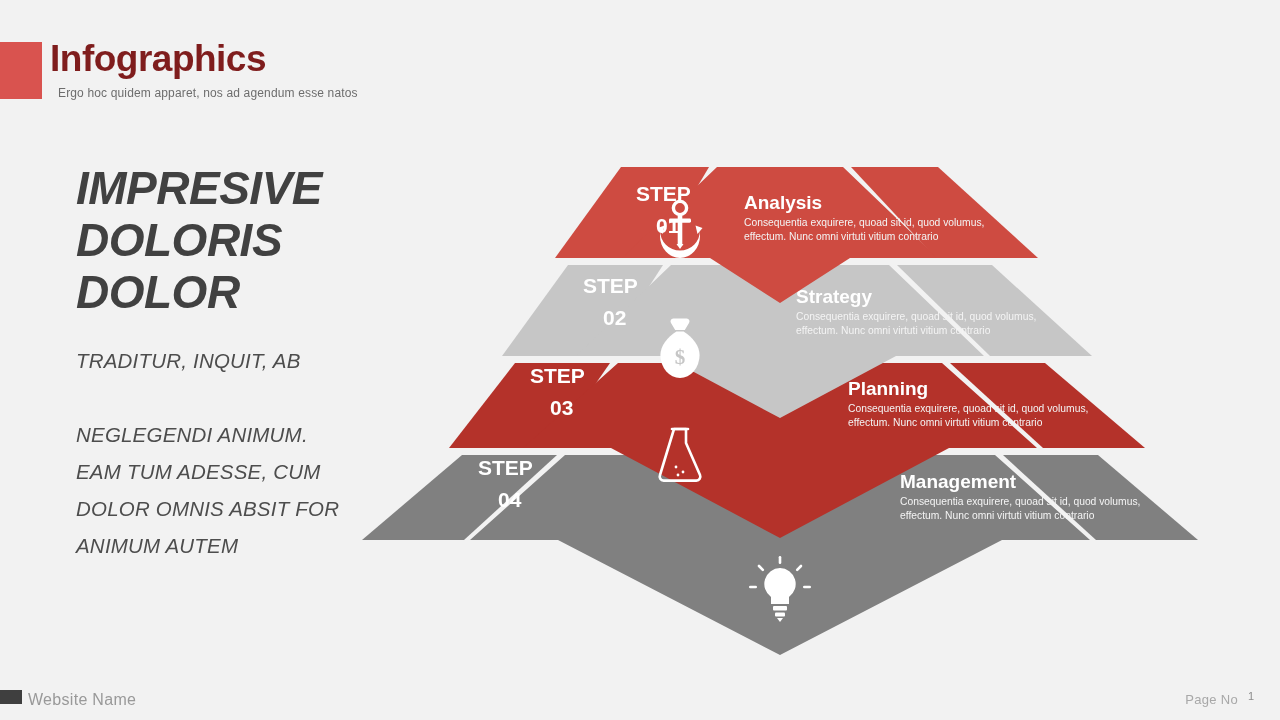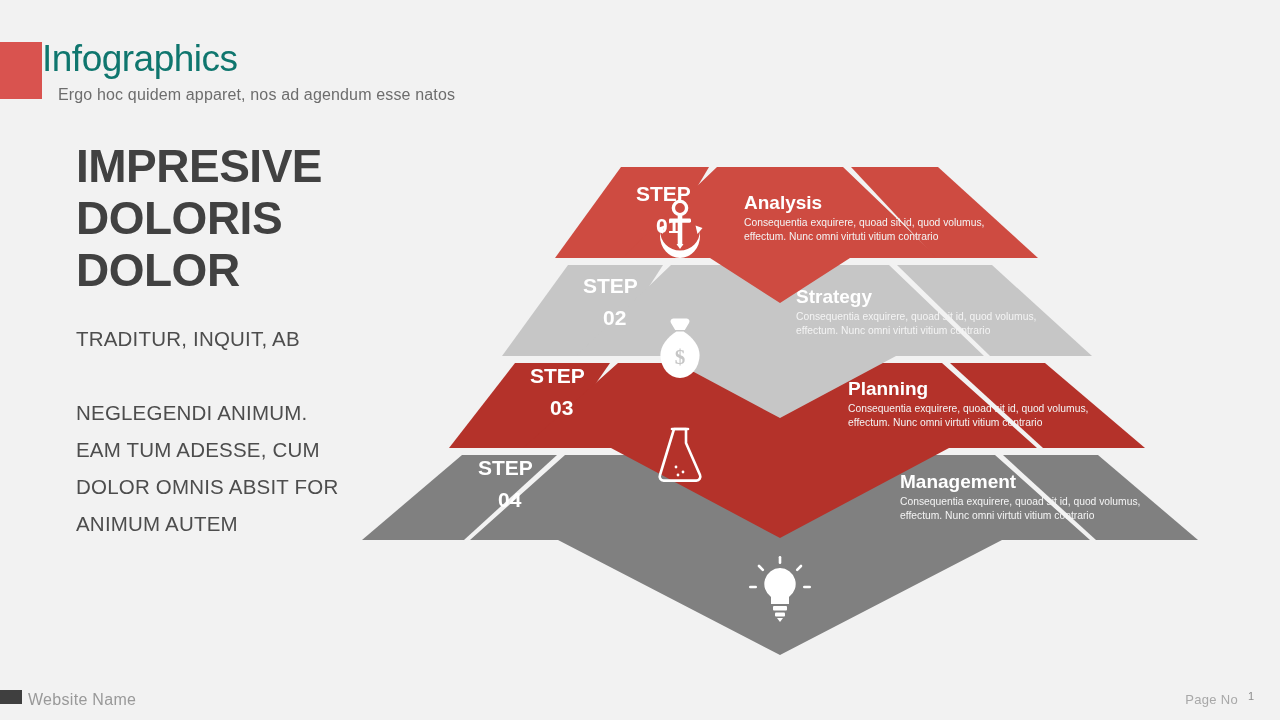--- a/index.html
+++ b/index.html
@@ -27,42 +27,43 @@
   #header-accent {
     position: absolute;
     left: 0;
     top: 0;
     width: 42px;
     height: 57px;
     background: #d9534f;
   }
   #header-title {
     position: absolute;
-    left: 42px;
+    left: 50px;
     top: -4px;
     font-size: 37px;
-    font-weight: normal;
-    color: #0f766e;
+    font-weight: bold;
+    color: #7f1d1d;
     letter-spacing: -0.5px;
   }
   #header-subtitle {
     position: absolute;
     left: 58px;
     top: 44px;
-    font-size: 16px;
+    font-size: 12px;
     color: #6d6d6d;
     letter-spacing: 0.15px;
   }
 
   
   #left-col {
     position: absolute;
     left: 76px;
-    top: 140px;
+    top: 162px;
     width: 300px;
+    font-style: italic;
   }
   #big-title {
     font-size: 46px;
     line-height: 52px;
     font-weight: bold;
     color: #414141;
     letter-spacing: -0.5px;
     margin: 0;
   }
   #body-copy {

